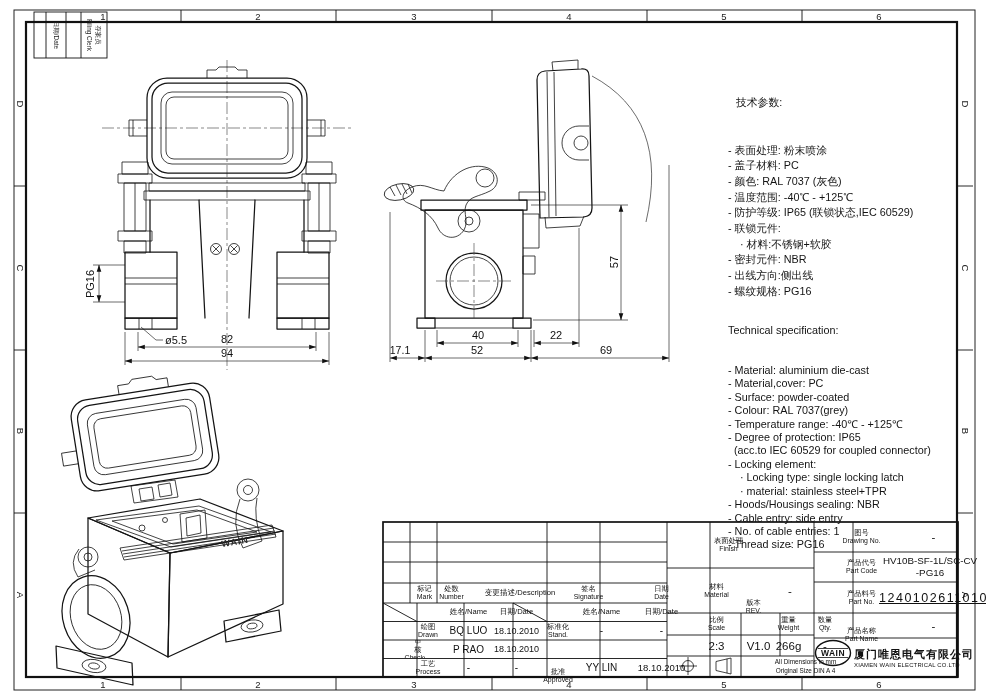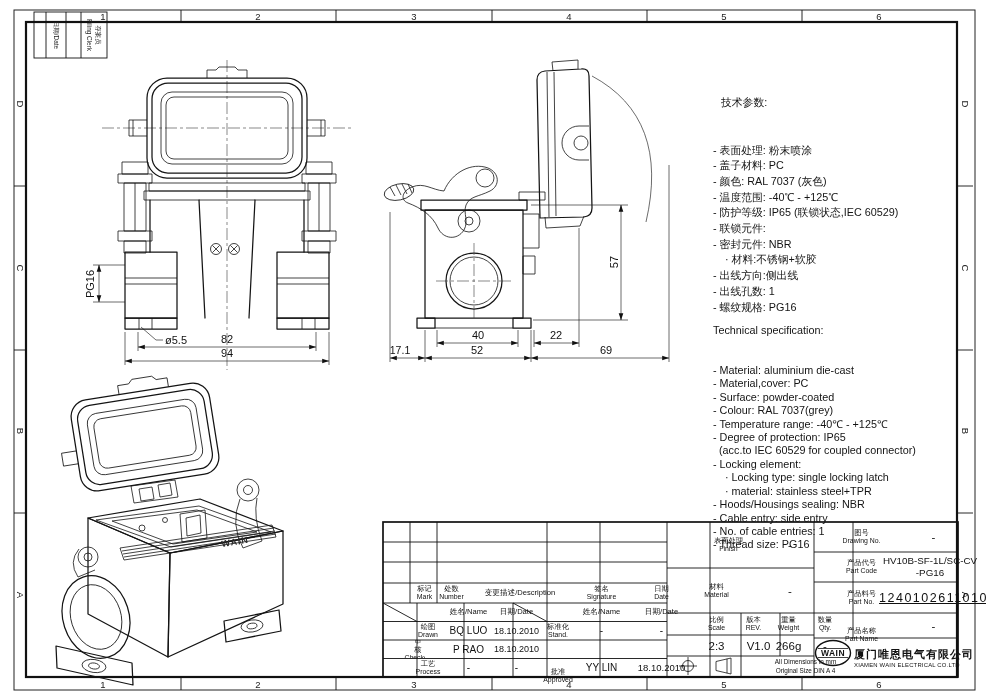--- a/index.html
+++ b/index.html
@@ -15,21 +15,21 @@
   .frame-outer{stroke:#222;stroke-width:1;fill:none;}
   .frame-inner{stroke:#111;stroke-width:2.2;fill:none;}
   .grid{stroke:#111;stroke-width:0.9;}
   .gridH{stroke:#111;stroke-width:1.7;fill:none;}
   .dimtxt{font-size:11px;fill:#111;}
   .dimtxt-s{font-size:10.5px;fill:#111;}
   .zl{font-size:9.5px;fill:#222;text-anchor:middle;}
   .filtxt{font-size:6.4px;fill:#222;text-anchor:middle;}
   .emboss{font-size:9px;font-weight:bold;letter-spacing:1px;fill:#2b2b2b;}
 
-  .spec{position:absolute;white-space:pre;color:#141414;}
+  .spec{position:absolute;white-space:pre;color:#141414;margin-left:15px;}
   .spec-cn{left:713px;top:64px;font-size:10.8px;line-height:15.7px;}
   .spec-cn .t{margin-left:8px;}
   .spec-en{left:713px;top:297px;font-size:10.8px;line-height:13.4px;}
 
   .cell{position:absolute;display:flex;align-items:center;justify-content:center;
         text-align:center;overflow:hidden;color:#111;padding-left:28px;}
   .lab{flex-direction:column;font-size:6.9px;line-height:1.25;}
   .lab .cn{font-size:7.3px;}
   .lab1{font-size:7.6px;border-radius:9px;}
   .val{font-size:10px;}
@@ -334,37 +334,37 @@
     </g>
     <g class="s2">
       <path d="M716,661.5 L731,658 L731,674 L716,670.5 Z"></path>
       <line x1="727" y1="658.8" x2="727" y2="673.2"></line>
     </g>
   </g>
 </svg>
 
 <div class="spec spec-cn">
   <div class="t">技术参数:</div>
-  <div><div>- 表面处理: 粉末喷涂</div><div>- 盖子材料: PC</div><div>- 颜色: RAL 7037 (灰色)</div><div>- 温度范围: -40℃ - +125℃</div><div>- 防护等级: IP65 (联锁状态,IEC 60529)</div><div>- 联锁元件:</div><div>- 密封元件: NBR</div><div>    · 材料:不锈钢+软胶</div><div>- 出线方向:侧出线</div><div>- 出线孔数: 1</div><div>- 螺纹规格: PG16</div></div>
+  <div><div>- 表面处理: 粉末喷涂</div><div>- 盖子材料: PC</div><div>- 颜色: RAL 7037 (灰色)</div><div>- 温度范围: -40℃ - +125℃</div><div>- 防护等级: IP65 (联锁状态,IEC 60529)</div><div>- 联锁元件:</div><div>    · 材料:不锈钢+软胶</div><div>- 密封元件: NBR</div><div>- 出线方向:侧出线</div><div>- 螺纹规格: PG16</div></div>
 </div>
 <div class="spec spec-en">
   <div>Technical specification:</div>
   <div><div>- Material: aluminium die-cast</div><div>- Material,cover: PC</div><div>- Surface: powder-coated</div><div>- Colour: RAL 7037(grey)</div><div>- Temperature range: -40℃ - +125℃</div><div>- Degree of protection: IP65</div><div>  (acc.to IEC 60529 for coupled connector)</div><div>- Locking element:</div><div>    · Locking type: single locking latch</div><div>    · material: stainless steel+TPR</div><div>- Hoods/Housings sealing: NBR</div><div>- Cable entry: side entry</div><div>- No. of cable entries: 1</div><div>- Thread size: PG16</div></div>
 </div>
 
 <div class="cell lab" style="left:383px;top:583px;width:27px;height:20px">
   <span class="cn">标记</span>
       <span>Mark</span>
 </div>
 <div class="cell lab" style="left:410px;top:583px;width:27px;height:20px">
   <span class="cn">处数</span>
       <span>Number</span>
 </div>
 <div class="cell lab1" style="left:437px;top:583px;width:110px;height:20px">变更描述/Description</div>
-<div class="cell lab" style="left:547px;top:583px;width:53px;height:20px">
+<div class="cell lab" style="left:534px;top:583px;width:53px;height:20px">
   <span class="cn">签名</span>
       <span>Signature</span>
 </div>
 <div class="cell lab" style="left:600px;top:583px;width:67px;height:20px">
   <span class="cn">日期</span>
       <span>Date</span>
 </div>
 
 <div class="cell lab1" style="left:417px;top:603px;width:47px;height:18px">姓名/Name</div>
 <div class="cell lab1" style="left:464px;top:603px;width:49px;height:18px">日期/Date</div>
@@ -409,21 +409,21 @@
 <div class="cell vbig" style="left:710px;top:522px;width:104px;height:46px">-</div>
 <div class="cell lab" style="left:667px;top:568px;width:43px;height:45px">
   <span class="cn">材料</span>
       <span>Material</span>
 </div>
 <div class="cell vbig" style="left:710px;top:568px;width:104px;height:45px">-</div>
 <div class="cell lab" style="left:667px;top:613px;width:43px;height:22px">
   <span class="cn">比例</span>
       <span>Scale</span>
 </div>
-<div class="cell lab" style="left:710px;top:613px;width:31px;height:22px">
+<div class="cell lab" style="left:710px;top:596px;width:31px;height:22px">
   <span class="cn">版本</span>
       <span>REV.</span>
 </div>
 <div class="cell lab" style="left:741px;top:613px;width:39px;height:22px">
   <span class="cn">重量</span>
       <span>Weight</span>
 </div>
 <div class="cell lab" style="left:780px;top:613px;width:34px;height:22px">
   <span class="cn">数量</span>
       <span>Qty.</span>

